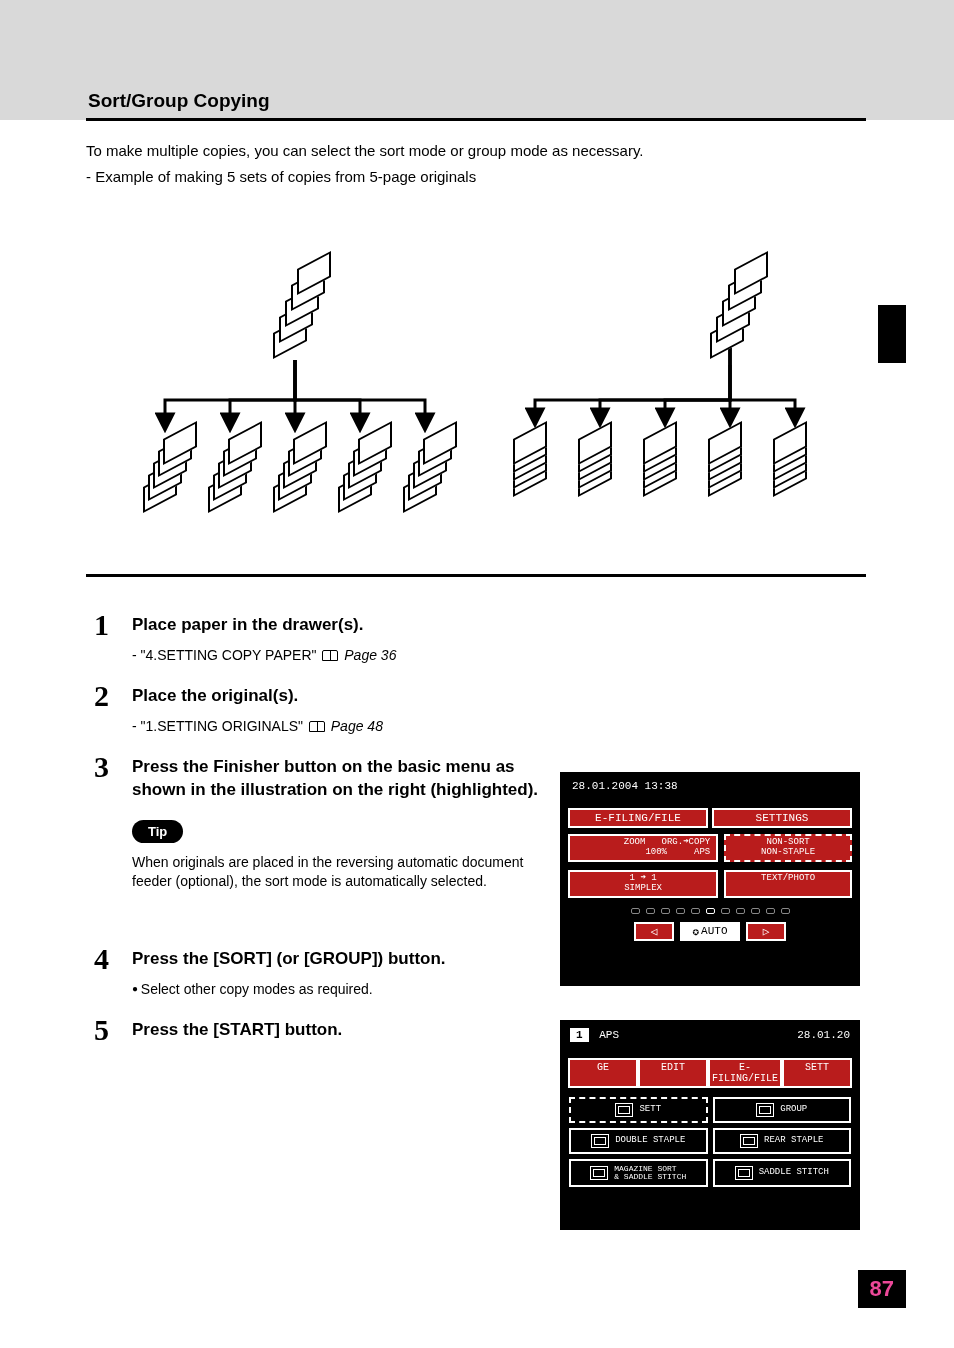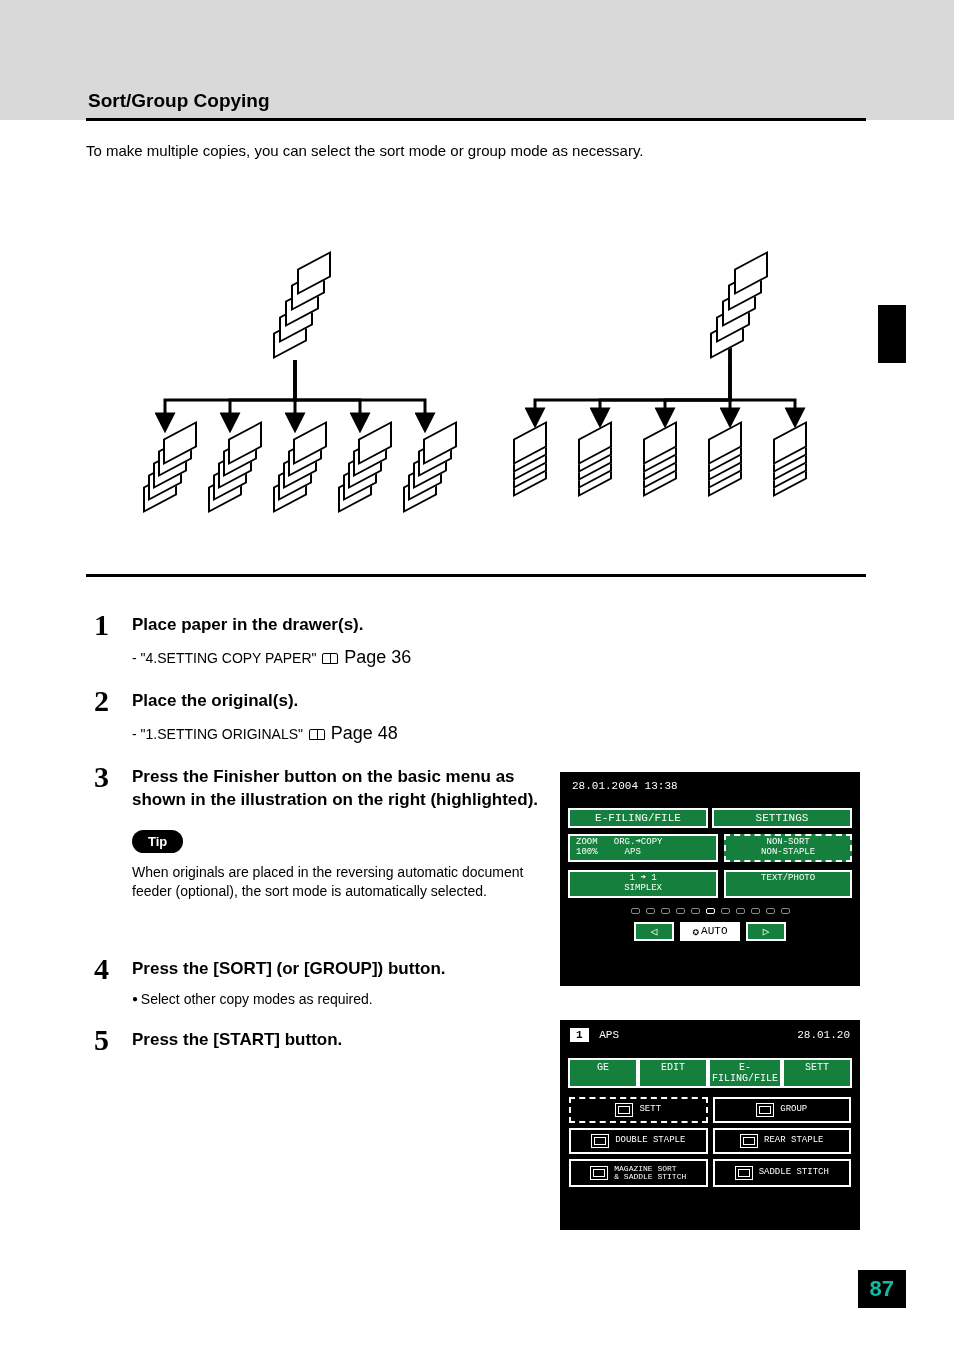--- a/index.html
+++ b/index.html
@@ -103,21 +103,21 @@
     line-height: 1.35;
     margin-bottom: 10px;
     max-width: 440px;
   }
   .step-sub {
     font-size: 14px;
     margin-left: 0;
     margin-bottom: 6px;
   }
   .step-sub .dash::before { content: "-  "; }
-  .pg-ref { font-size: 18px; }
+  .pg-ref { font-size: 14px; font-style: italic; }
   .book-icon {
     display: inline-block;
     width: 16px;
     height: 11px;
     border: 1.5px solid #000;
     border-radius: 2px 2px 0 0;
     position: relative;
     vertical-align: -1px;
     margin: 0 2px;
   }
@@ -163,21 +163,21 @@
   }
   .scr-row {
     display: flex;
     gap: 4px;
     padding: 3px 5px;
   }
   .scr-top { justify-content: flex-end; padding: 6px 10px 2px 10px; }
   .scr-tab, .scr-btn {
     border: 2px double #fff;
     padding: 2px 6px;
-    background: #15803d;
+    background: #b91c1c;
     text-align: center;
     flex: 1;
   }
   .scr-btn.dotted { border-style: dashed; }
   .scr-btn-row { display: flex; gap: 6px; padding: 4px 6px; }
   .scr-tiny { font-size: 9px; line-height: 1.1; }
   .scr-icons {
     display: flex;
     justify-content: center;
     gap: 6px;
@@ -207,39 +207,40 @@
   .screen2 .opt.sel { background:#000; border-style: dashed; }
   .screen2 .tab-row { display:flex; padding:4px 6px; }
   .screen2 .tab-row .scr-tab { flex:1; font-size:10px; padding:2px 2px; }
 
   
   .page-num-box {
     position: absolute;
     right: 48px;
     bottom: 40px;
     background: #000;
-    color: #14b8a6;
+    color: #ec4899;
     font-size: 22px;
     font-weight: bold;
     padding: 6px 12px;
   }
 
   
   .flow-svg { position:absolute; top:0; left:0; pointer-events:none; }
 </style>
 </head>
 <body>
 
 <div class="top-band"></div>
 <div class="section-title">Sort/Group Copying</div>
 <div class="title-rule"></div>
 
 <div class="intro">
   <p>To make multiple copies, you can select the sort mode or group mode as necessary.</p>
   <div class="dash-list">
+    <p class="dash">Example of making 5 sets of copies from 5-page originals</p>
   </div>
 </div>
 
 <div class="side-tab"></div>
 
 <div class="diagram-area">
 
   <svg class="flow-svg" width="700" height="260">
     <defs>
       <marker id="ah" viewBox="0 0 10 10" refX="6" refY="5" markerWidth="7" markerHeight="7" orient="auto">
@@ -413,21 +414,21 @@
 </div>
 
 <div class="screen" style="top:772px; left:560px; height:214px;">
   <div class="scr-top">28.01.2004 13:38</div>
   <div style="height:12px;"></div>
   <div class="scr-row" style="padding:2px 6px;">
     <div class="scr-tab">E-FILING/FILE</div>
     <div class="scr-tab">SETTINGS</div>
   </div>
   <div class="scr-btn-row">
-    <div class="scr-btn scr-tiny" style="white-space:pre; text-align:left; flex:1.2;">ZOOM   ORG.➜COPY
+    <div class="scr-btn scr-tiny" style="white-space:pre; text-align:right; flex:1.2;">ZOOM   ORG.➜COPY
 100%     APS</div>
     <div class="scr-btn dotted scr-tiny" style="white-space:pre;">NON-SORT
 NON-STAPLE</div>
   </div>
   <div class="scr-btn-row">
     <div class="scr-btn scr-tiny" style="white-space:pre; flex:1.2;">1 ➜ 1
 SIMPLEX</div>
     <div class="scr-btn scr-tiny">TEXT/PHOTO</div>
   </div>
   <div class="scr-icons">

